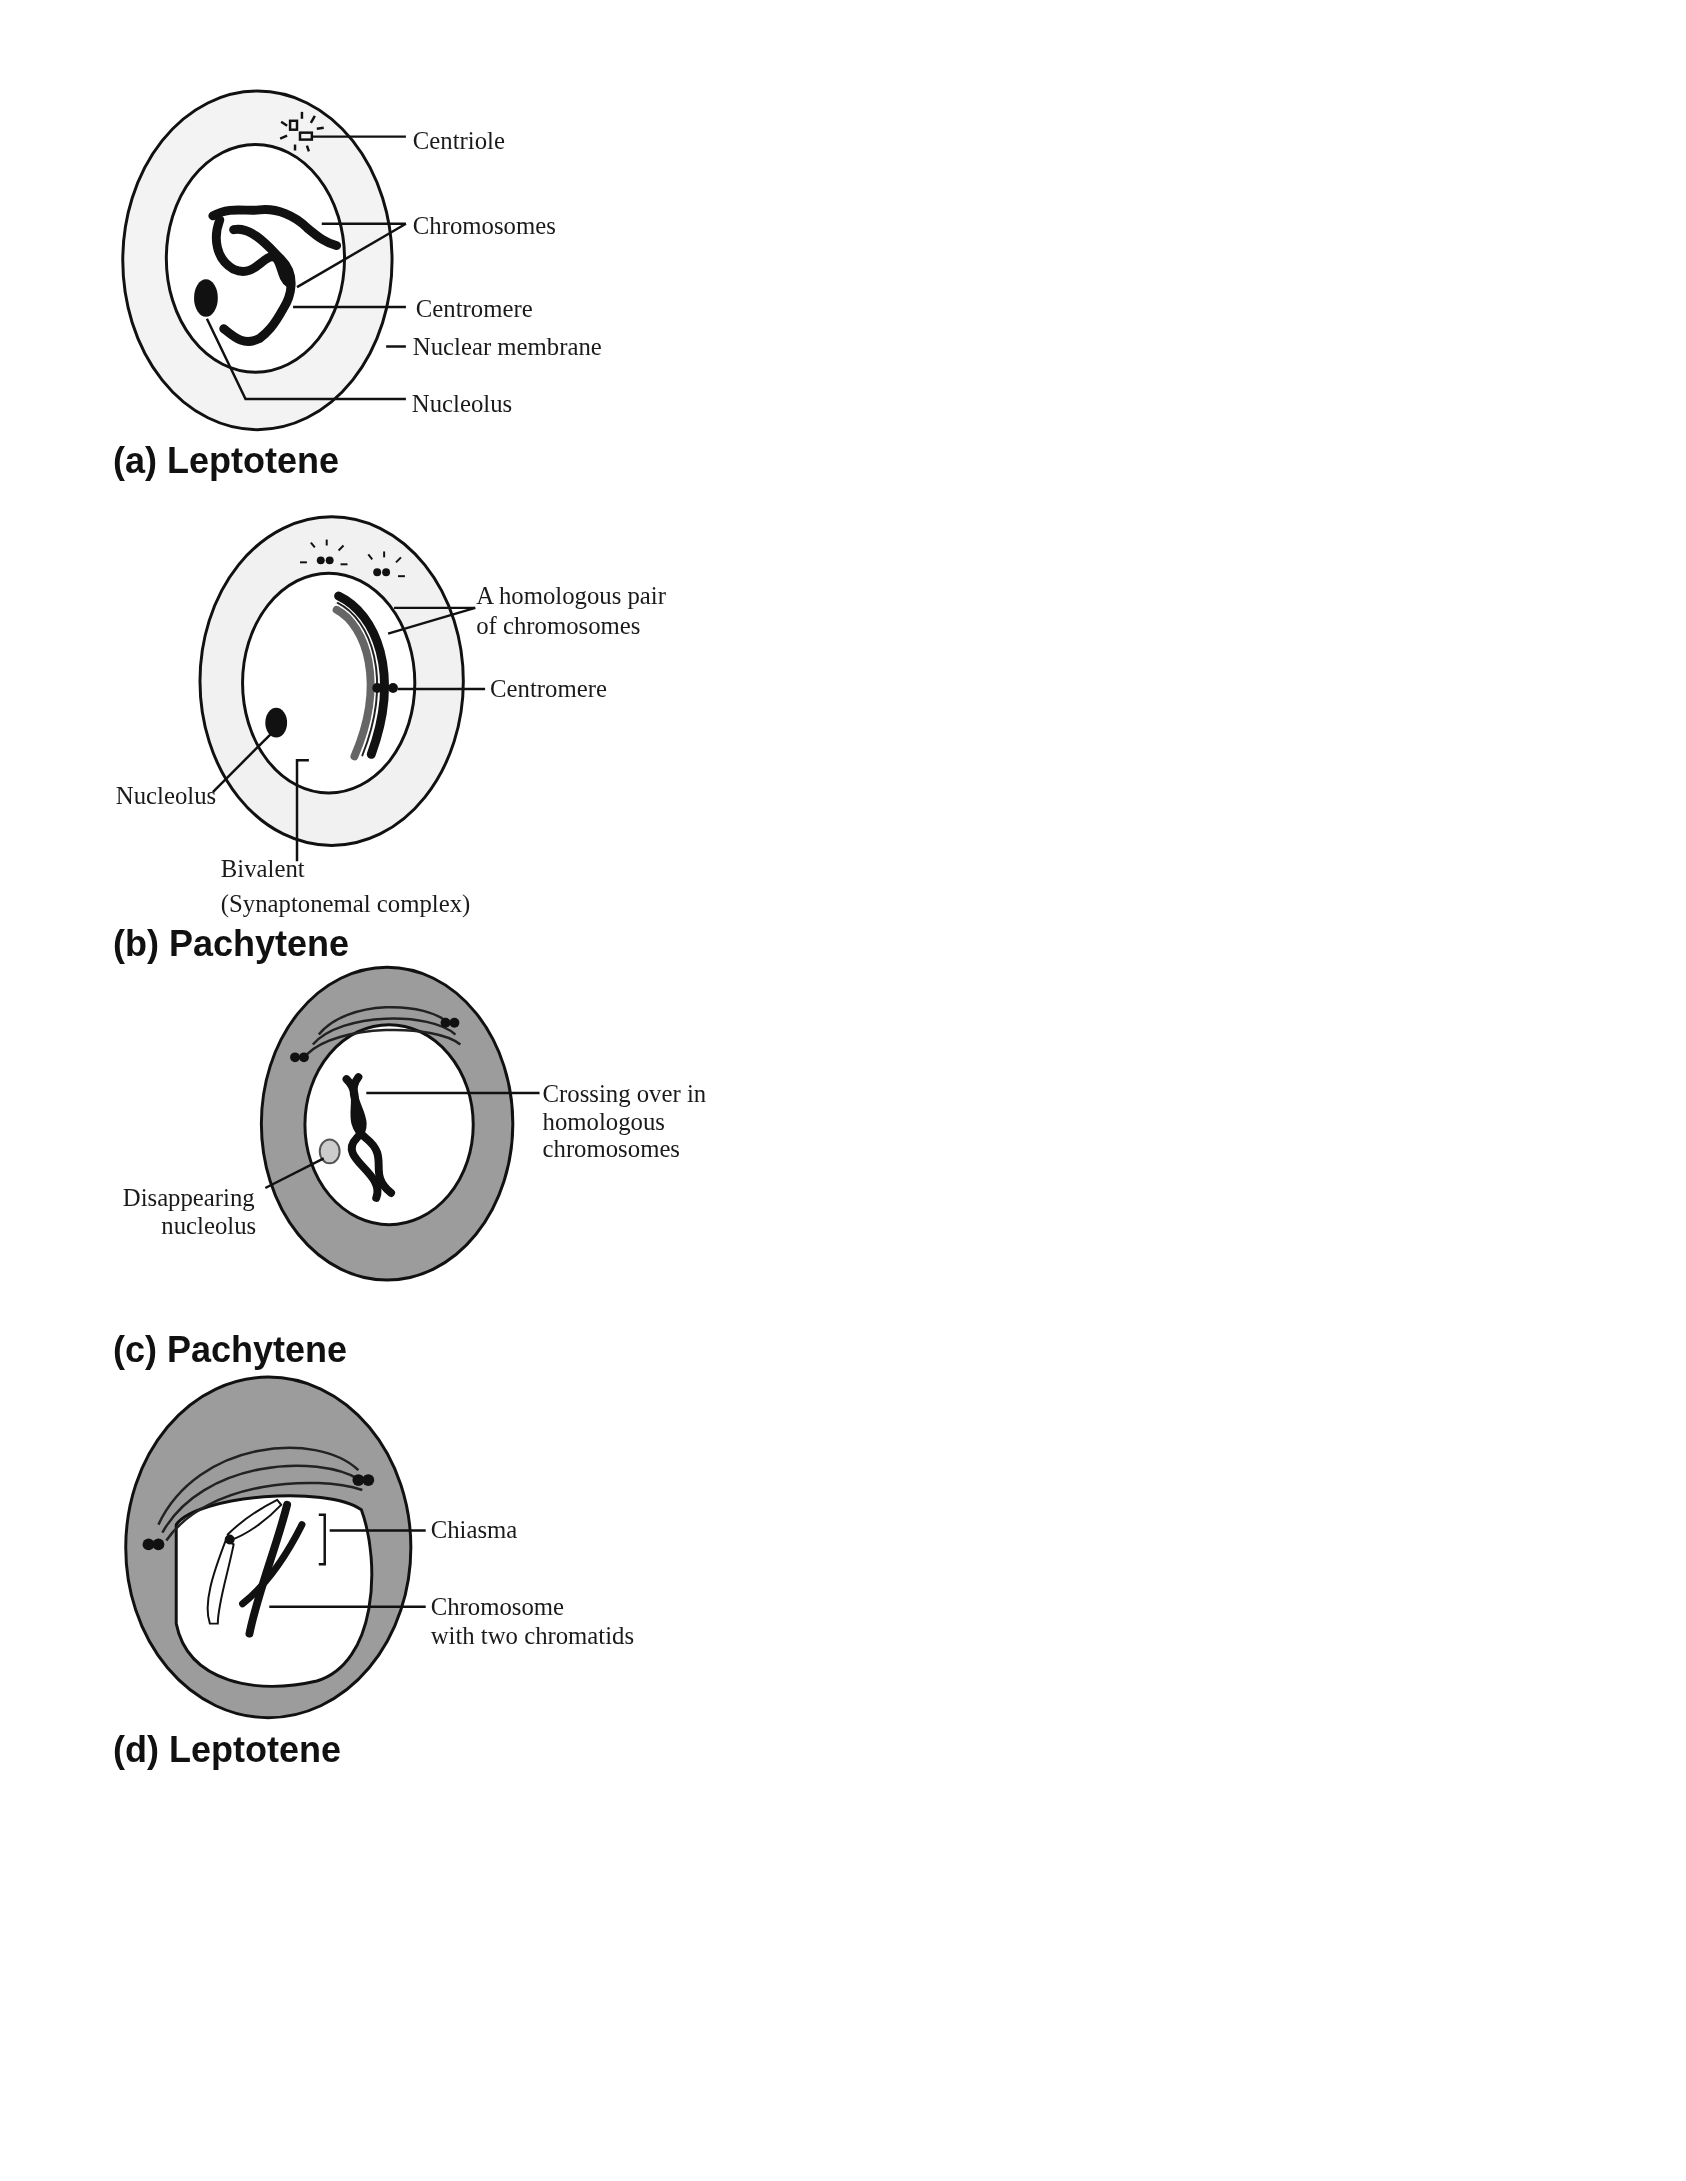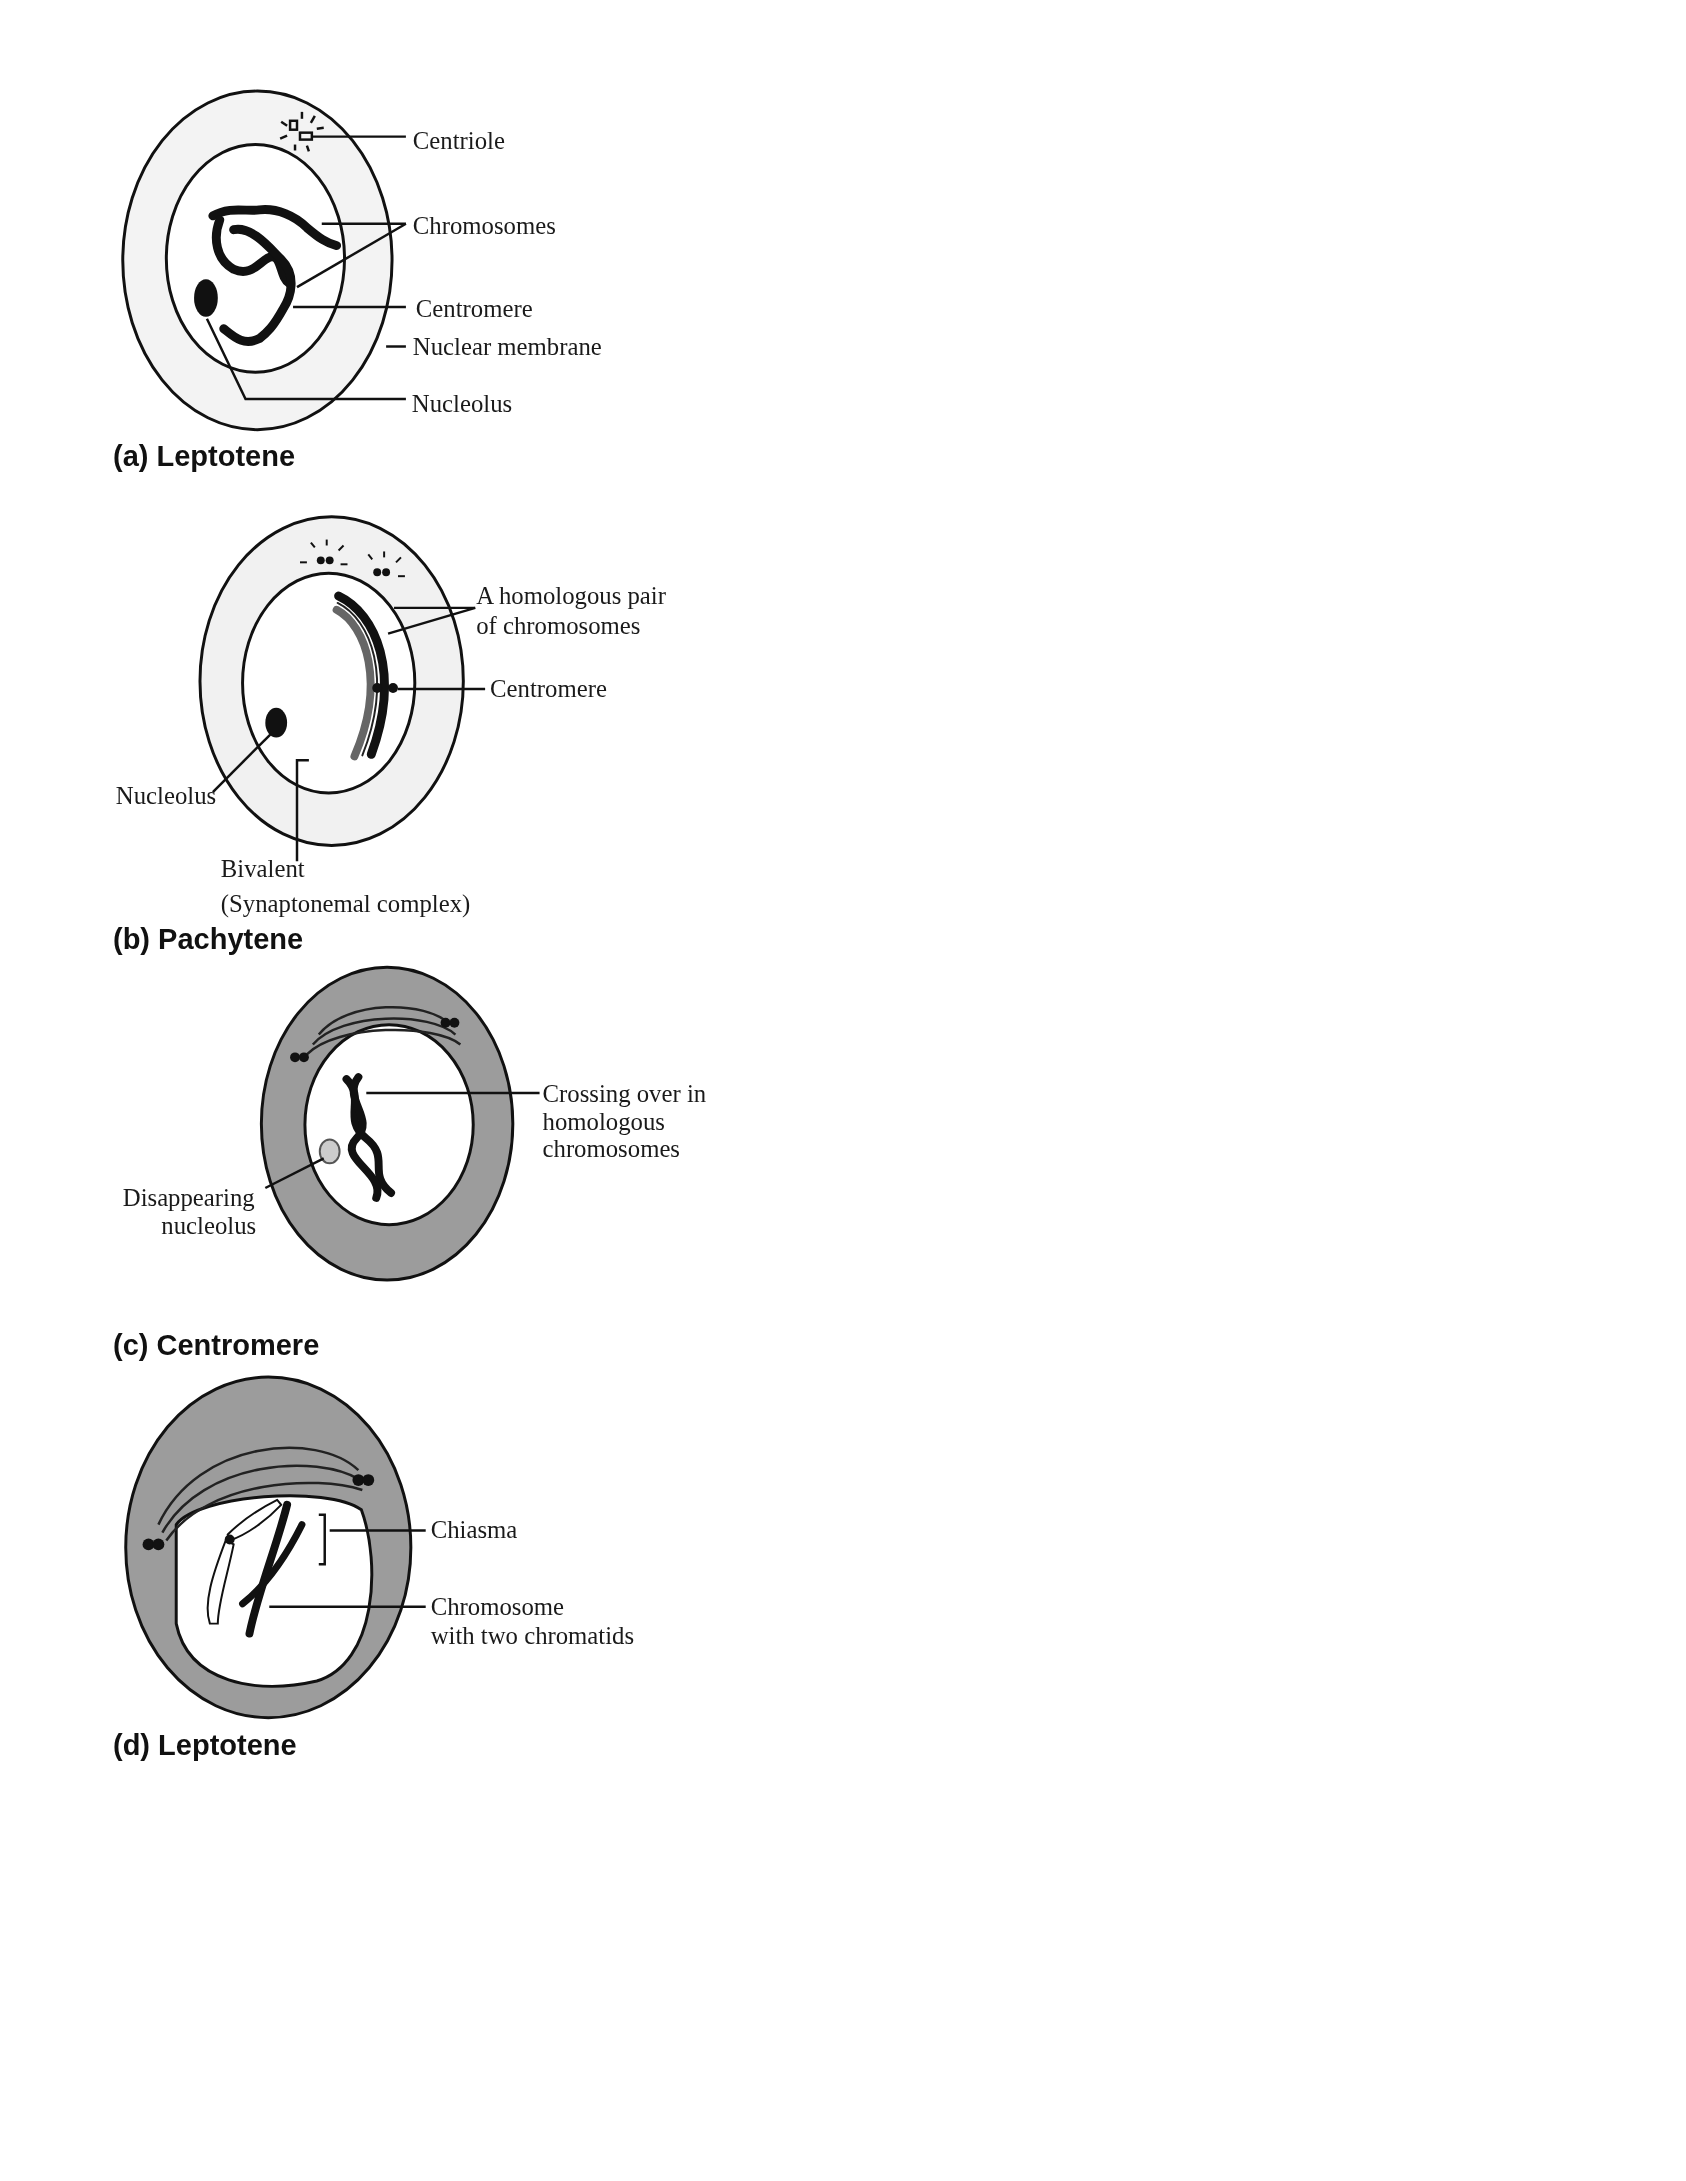--- a/index.html
+++ b/index.html
@@ -1,19 +1,19 @@
 <!DOCTYPE html>
 <html><head>
 <meta charset="utf-8">
 <style>
   html, body { margin:0; padding:0; background:#ffffff; }
   body { width:1686px; height:2181px; position:relative; overflow:hidden; }
   svg.fig { position:absolute; left:0; top:0; }
   .lbl { font-family:"Liberation Serif", serif; font-size:25px; fill:#1a1a1a; }
-  .title { position:absolute; left:113px; font-family:"Liberation Sans", sans-serif; font-weight:bold; font-size:29px; color:#111; white-space:nowrap; }
+  .title { position:absolute; left:113px; font-family:"Liberation Sans", sans-serif; font-weight:bold; font-size:36px; color:#111; white-space:nowrap; }
 </style>
 </head>
 <body>
 
 <svg class="fig" width="1686" height="2181" viewBox="0 0 1703 2203">
   <g>
     <ellipse cx="260" cy="263" rx="136" ry="171" fill="#f3f3f3" stroke="#111" stroke-width="3"></ellipse>
     <ellipse cx="258" cy="261" rx="90" ry="115" fill="#fff" stroke="#111" stroke-width="3"></ellipse>
 
     <g stroke="#111" stroke-width="2.5" fill="none">
@@ -151,15 +151,15 @@
       <line x1="272" y1="1623" x2="430" y2="1623"></line>
     </g>
     <text class="lbl" x="435" y="1554">Chiasma</text>
     <text class="lbl" x="435" y="1631">Chromosome</text>
     <text class="lbl" x="435" y="1661">with two chromatids</text>
   </g>
 </svg>
 
 <div class="title" style="top:440px;">(a) Leptotene</div>
 <div class="title" style="top:923px;">(b) Pachytene</div>
-<div class="title" style="top:1329px;">(c) Centromere</div>
+<div class="title" style="top:1329px;">(c) Pachytene</div>
 <div class="title" style="top:1729px;">(d) Leptotene</div>
 
 
 </body></html>

